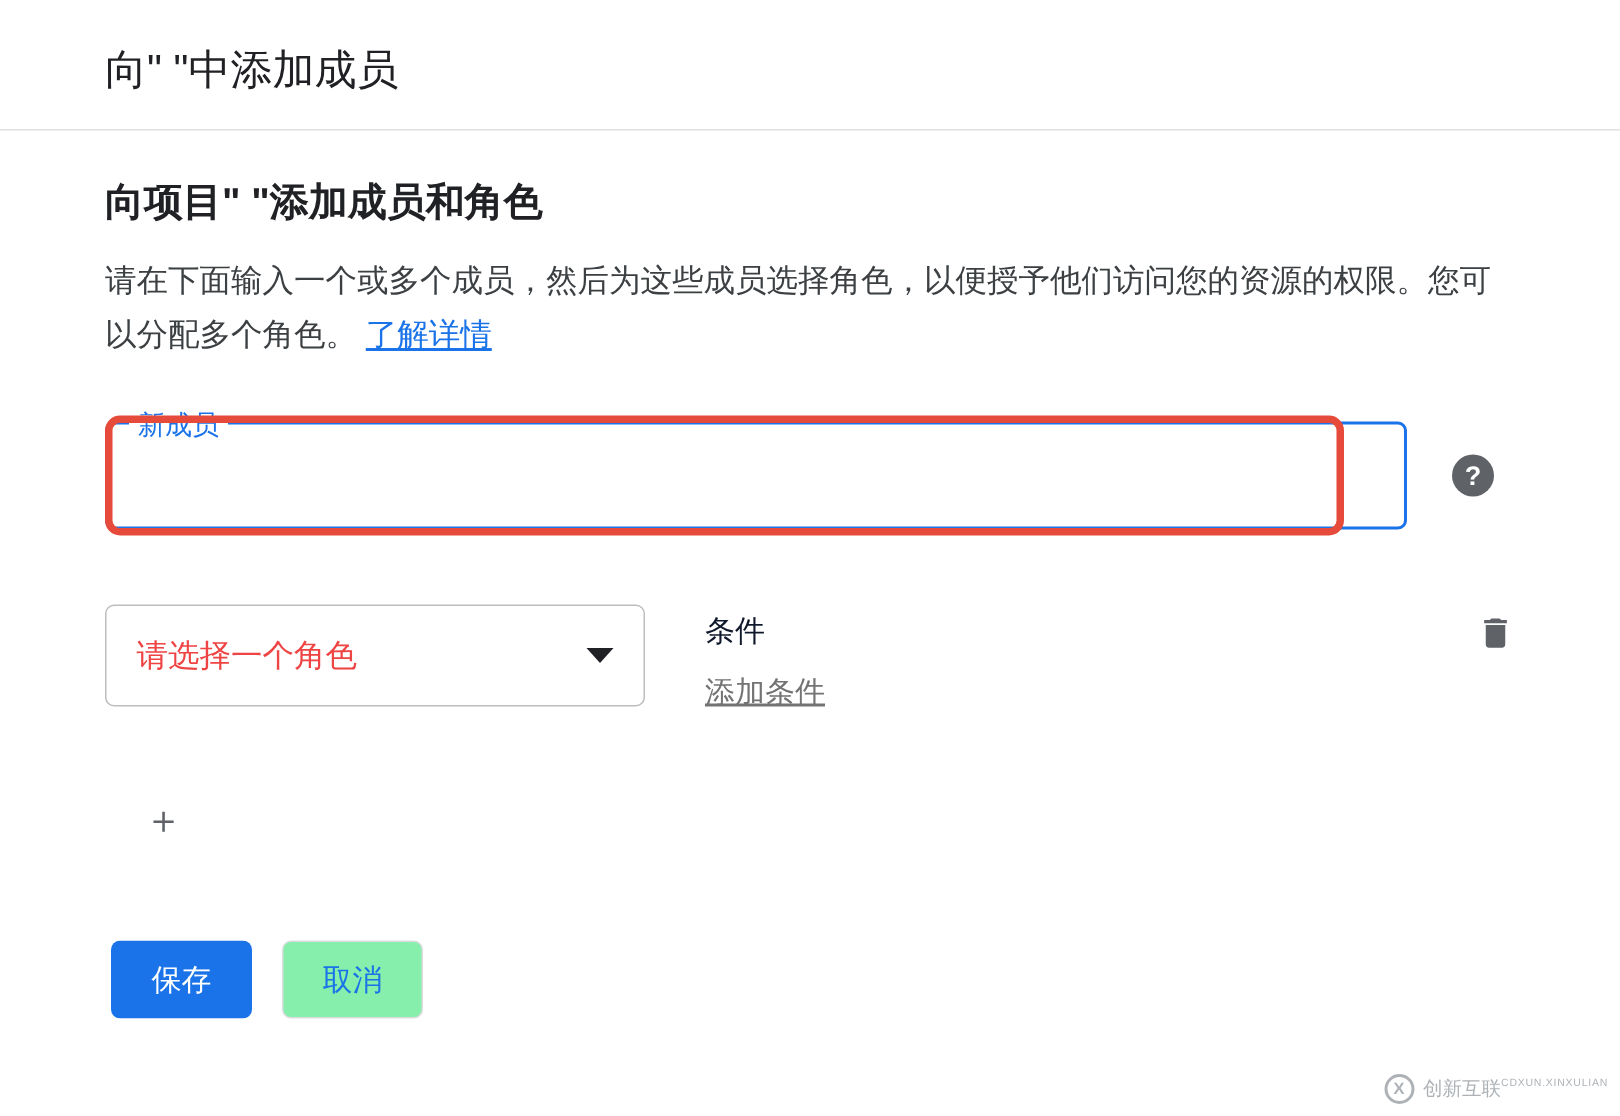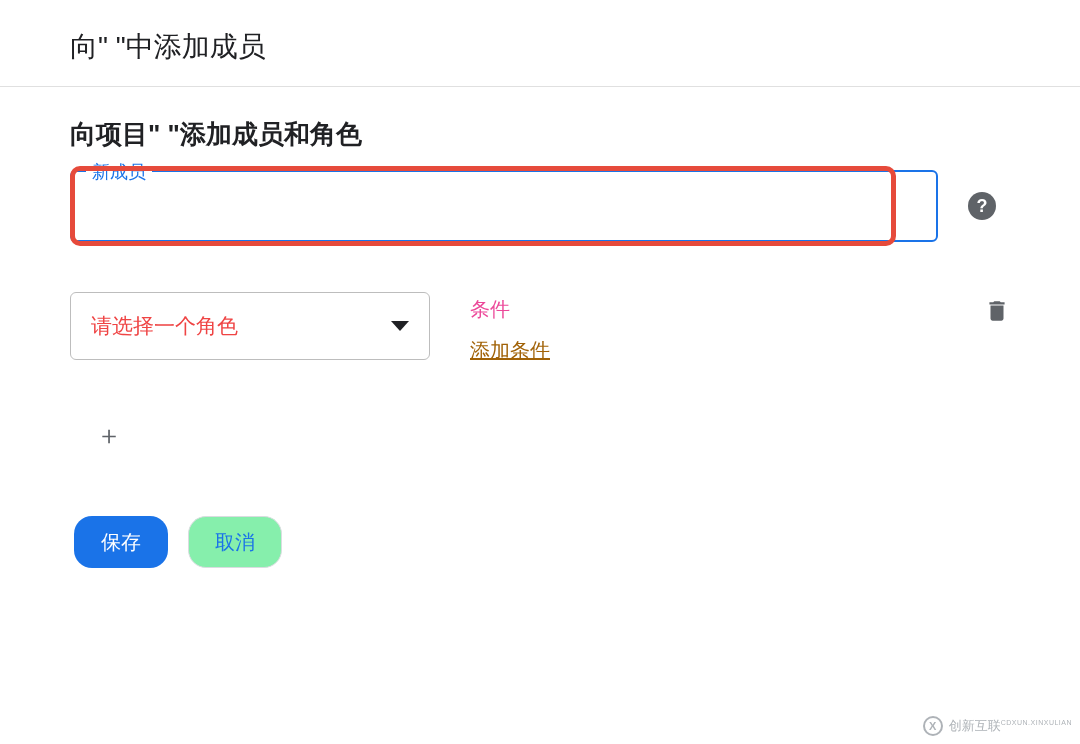--- a/index.html
+++ b/index.html
@@ -126,26 +126,26 @@
     border-left: 9px solid transparent;
     border-right: 9px solid transparent;
     border-top: 10px solid #202124;
   }
   .condition-col {
     flex: 1;
     padding-top: 4px;
   }
   .condition-label {
     font-size: 20px;
-    color: #ec4899;
+    color: #0f172a;
     margin-bottom: 14px;
     font-weight: 500;
   }
   .condition-link {
-    color: #a16207;
+    color: #737373;
     font-size: 20px;
     text-decoration: underline;
     cursor: pointer;
     margin-top: 36px;
   }
   .trash-col {
     padding-top: 6px;
     color: #5f6368;
     cursor: pointer;
   }
@@ -166,21 +166,21 @@
     line-height: 1;
   }
   .actions {
     display: flex;
     gap: 20px;
     padding-left: 4px;
   }
   .btn {
     height: 52px;
     padding: 0 26px;
-    border-radius: 18px;
+    border-radius: 6px;
     font-size: 20px;
     display: inline-flex;
     align-items: center;
     justify-content: center;
     cursor: pointer;
     border: 1px solid transparent;
     font-weight: 500;
   }
   .btn-primary {
     background: #1a73e8;
@@ -220,20 +220,24 @@
 </style>
 </head>
 <body>
 
 <div class="dialog-title">向"                                "中添加成员</div>
 
 <div class="content">
 
   <div class="section-title">向项目"                          "添加成员和角色</div>
 
+  <div class="description">
+    <span>请在下面输入一个或多个成员，然后为这些成员选择角色，以便授予他们访问您的资源的权限。您可以分配多个角色。</span>
+    <a class="link">了解详情</a>
+  </div>
 
   <div class="members-row">
     <div class="members-field">
       <span class="floating-label">新成员</span>
       <input class="members-input" type="text" value="" style="">
       <div class="highlight"></div>
     </div>
     <div class="help-btn">
       <div class="help-circle">?</div>
     </div>

